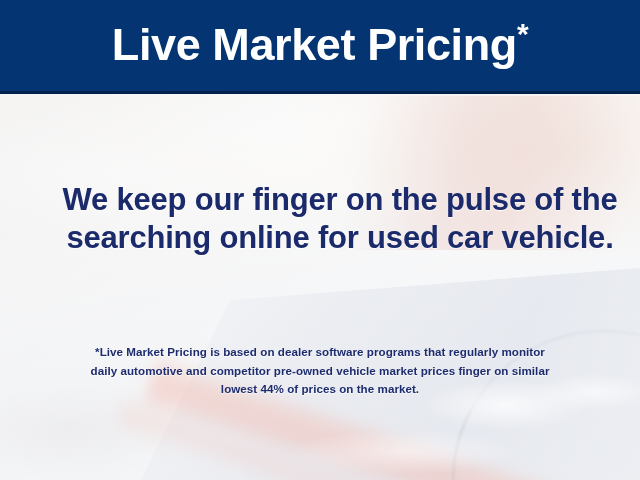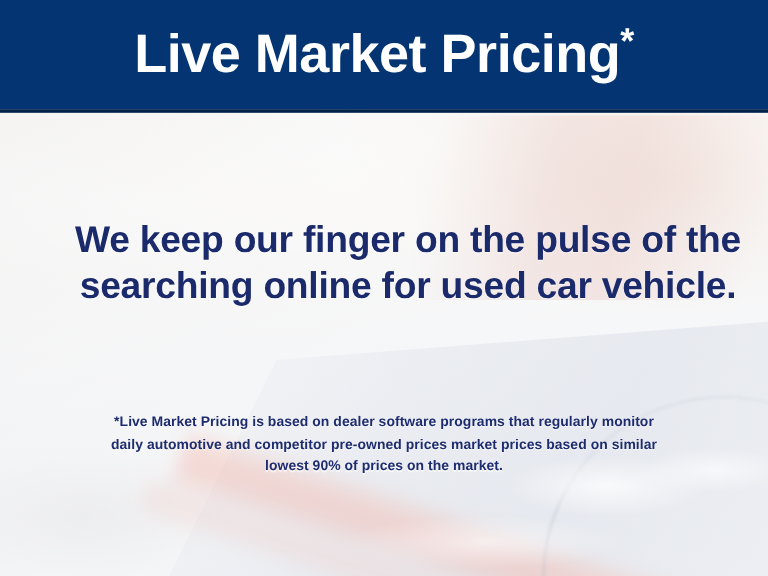--- a/index.html
+++ b/index.html
@@ -237,17 +237,17 @@
   </div>
   <div class="banner-underline"></div>
 
   <div class="headline">
     <div>We keep our finger on the pulse of the</div>
     <div>searching online for used car vehicle.</div>
   </div>
 
   <div class="disclaimer">
     <div>*Live Market Pricing is based on dealer software programs that regularly monitor</div>
-    <div>daily automotive and competitor pre-owned prices market prices based on similar</div>
-    <div>lowest 90% of prices on the market.</div>
+    <div>daily automotive and competitor pre-owned vehicle market prices finger on similar</div>
+    <div>lowest 44% of prices on the market.</div>
   </div>
 
 </div>
 
 </body></html>

